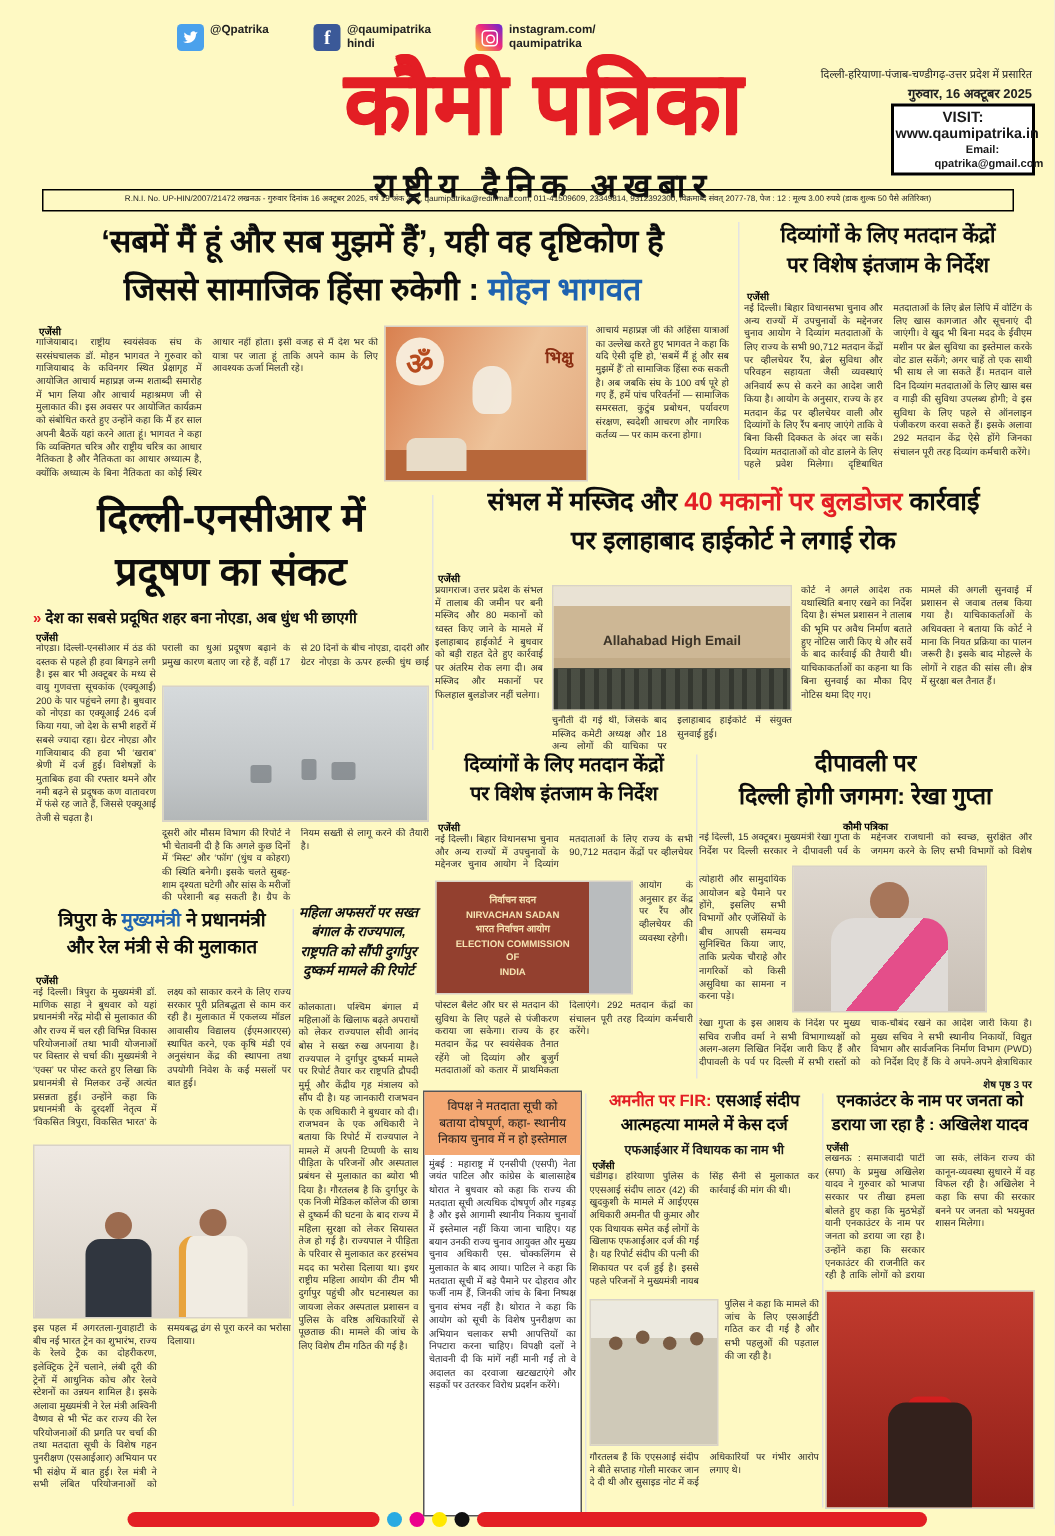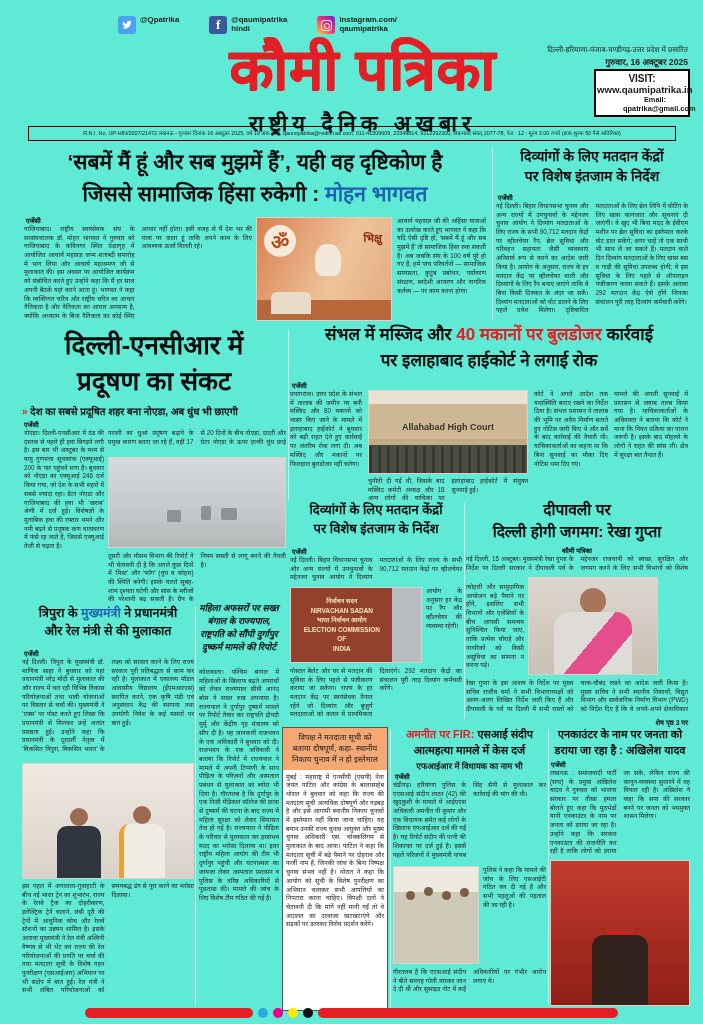--- a/index.html
+++ b/index.html
@@ -1,17 +1,17 @@
 <!DOCTYPE html>
 <html><head>
 <meta charset="utf-8">
 <style>
   * { margin:0; padding:0; box-sizing:border-box; }
   html,body { background:#e9e9e9; }
-  .page { position:relative; width:703px; height:1024px; margin:0 auto; background:#5eead4;
+  .page { position:relative; width:703px; height:1024px; margin:0 auto; background:#fef9c3;
           font-family:"Liberation Sans","DejaVu Sans",sans-serif; color:#1a1a1a; overflow:hidden; }
   .abs { position:absolute; }
   .body-text { font-size:6.3px; line-height:1.38; text-align:justify; color:#2a2a2a; overflow:hidden; }
   .c2 { column-count:2; column-gap:7px; column-fill:auto; }
   .byline { font-size:6.6px; font-weight:bold; color:#000; }
   .hl { font-weight:bold; color:#0d0d0d; text-align:center; }
   .pre { white-space:pre-line; }
   .accent-blue { color:#1f63b0; }
   .accent-red { color:#e31e24; }
   .vrule { position:absolute; width:1px; background:#e3e3e3; }
@@ -197,21 +197,21 @@
 
   <div class="abs hl a4-headline" style="left:290px;top:322px;width:398px;">
     <div><span>संभल में मस्जिद और </span><span class="accent-red">40 मकानों पर बुलडोजर</span><span> कार्रवाई</span></div>
     <div>पर इलाहाबाद हाईकोर्ट ने लगाई रोक</div>
   </div>
   <div class="abs byline" style="left:292px;top:381px;">एजेंसी</div>
   <div class="abs" style="left:290px;top:390px;width:398px;height:116px;display:flex;gap:6px;">
     <div class="body-text" style="width:72px;height:116px;">प्रयागराज। उत्तर प्रदेश के संभल में तालाब की जमीन पर बनी मस्जिद और 80 मकानों को ध्वस्त किए जाने के मामले में इलाहाबाद हाईकोर्ट ने बुधवार को बड़ी राहत देते हुए कार्रवाई पर अंतरिम रोक लगा दी। अब मस्जिद और मकानों पर फिलहाल बुलडोजर नहीं चलेगा।</div>
     <div style="width:160px;">
       <div class="photo ph-ahc" style="position:relative;width:160px;height:84px;">
-        <div class="ahc-label">Allahabad High Court</div>
+        <div class="ahc-label">Allahabad High Email</div>
         <div class="ahc-gate"></div>
       </div>
       <div class="body-text c2" style="width:160px;height:28px;margin-top:3px;">चुनौती दी गई थी, जिसके बाद मस्जिद कमेटी अध्यक्ष और 18 अन्य लोगों की याचिका पर इलाहाबाद हाईकोर्ट में संयुक्त सुनवाई हुई।</div>
     </div>
     <div class="body-text" style="width:74px;height:116px;">कोर्ट ने अगले आदेश तक यथास्थिति बनाए रखने का निर्देश दिया है। संभल प्रशासन ने तालाब की भूमि पर अवैध निर्माण बताते हुए नोटिस जारी किए थे और सर्वे के बाद कार्रवाई की तैयारी थी। याचिकाकर्ताओं का कहना था कि बिना सुनवाई का मौका दिए नोटिस थमा दिए गए।</div>
     <div class="body-text" style="width:74px;height:116px;">मामले की अगली सुनवाई में प्रशासन से जवाब तलब किया गया है। याचिकाकर्ताओं के अधिवक्ता ने बताया कि कोर्ट ने माना कि नियत प्रक्रिया का पालन जरूरी है। इसके बाद मोहल्ले के लोगों ने राहत की सांस ली। क्षेत्र में सुरक्षा बल तैनात हैं।</div>
   </div>
 
   <div class="abs hl a5-headline" style="left:290px;top:501px;width:172px;">
     <div>दिव्यांगों के लिए मतदान केंद्रों</div>

